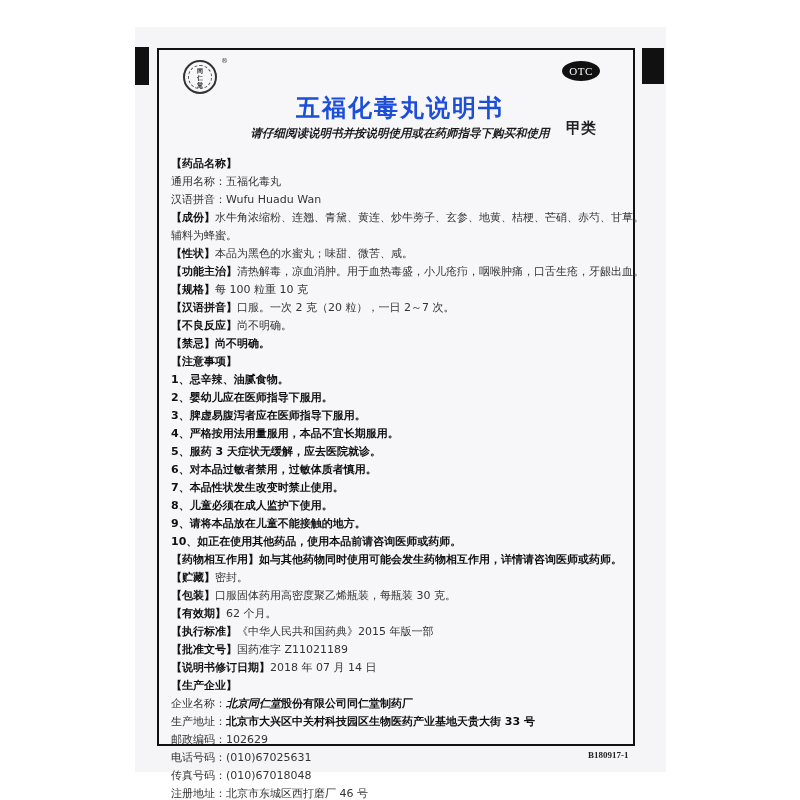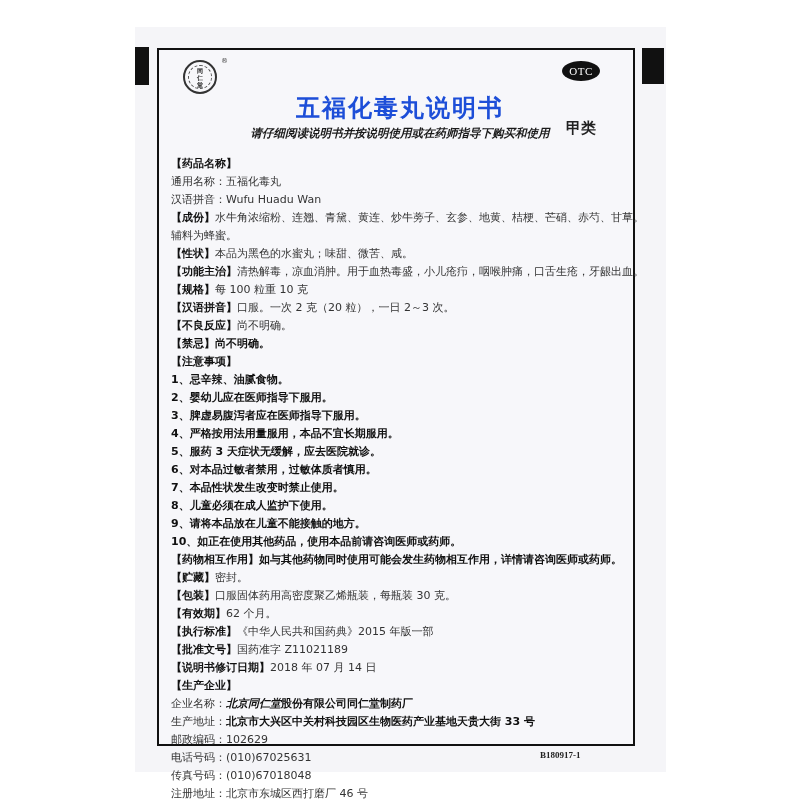--- a/index.html
+++ b/index.html
@@ -146,21 +146,21 @@
       color: #333;
     }
     .company-brand {
       font-family: "DejaVu Serif", "Liberation Serif", serif;
       font-style: italic;
       font-weight: bold;
       color: #111;
     }
     .version-code {
       position: absolute;
-      left: 540px;
+      left: 588px;
       top: 750px;
       font-family: "Liberation Serif", "DejaVu Serif", serif;
       font-size: 9px;
       font-weight: bold;
       color: #222;
     }
   </style>
 </head>
 <body>
 
@@ -210,21 +210,21 @@
 
   <div class="line">
     <span class="label">【功能主治】</span><span class="value-plain">清热解毒，凉血消肿。用于血热毒盛，小儿疮疖，咽喉肿痛，口舌生疮，牙龈出血。</span>
   </div>
 
   <div class="line">
     <span class="label">【规格】</span><span class="value-plain">每 100 粒重 10 克</span>
   </div>
 
   <div class="line">
-    <span class="label">【汉语拼音】</span><span class="value-plain">口服。一次 2 克（20 粒），一日 2～3 次。</span>
+    <span class="label">【汉语拼音】</span><span class="value-plain">口服。一次 2 克（20 粒），一日 2～7 次。</span>
   </div>
 
   <div class="line">
     <span class="label">【不良反应】</span><span class="value-plain">尚不明确。</span>
   </div>
 
   <div class="line">
     <span class="label">【禁忌】</span><span class="value-bold">尚不明确。</span>
   </div>
 

